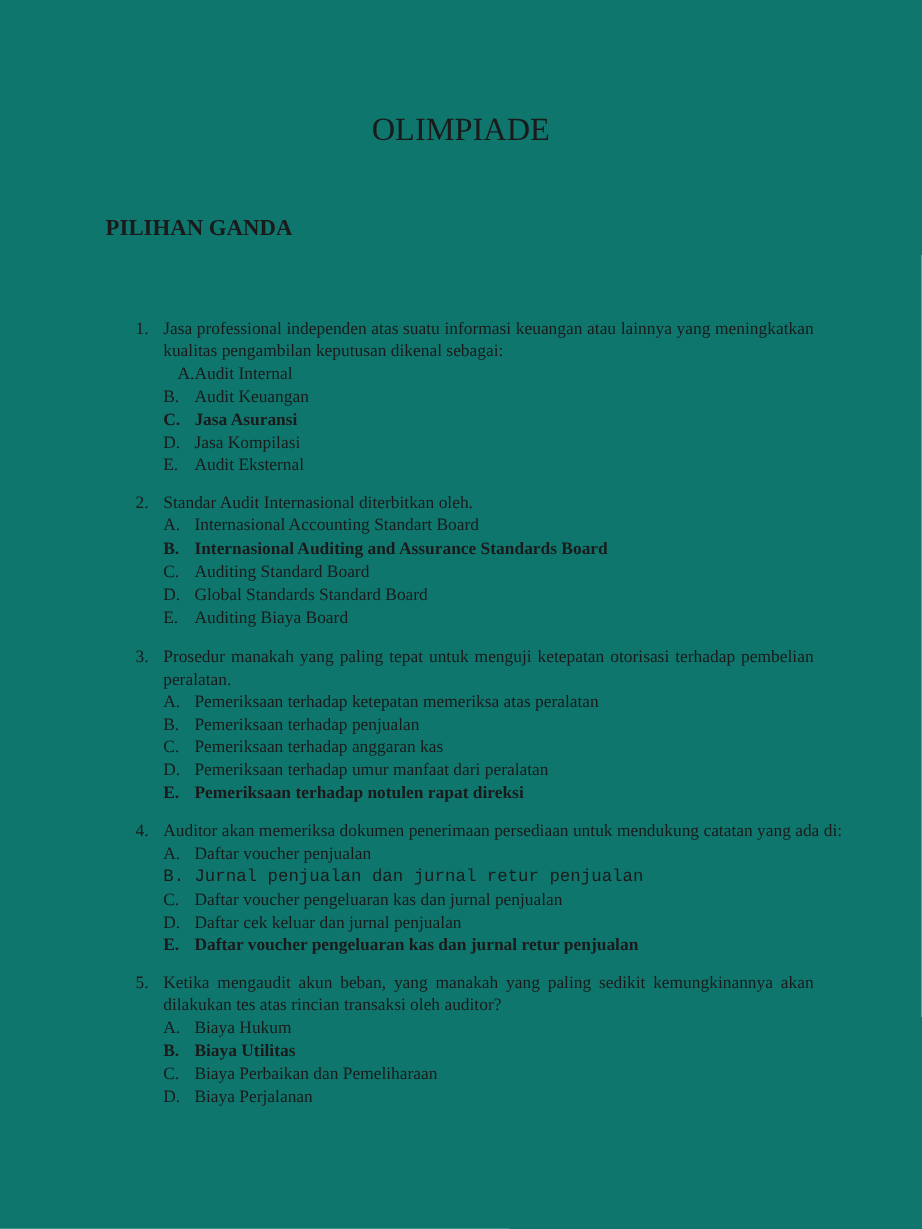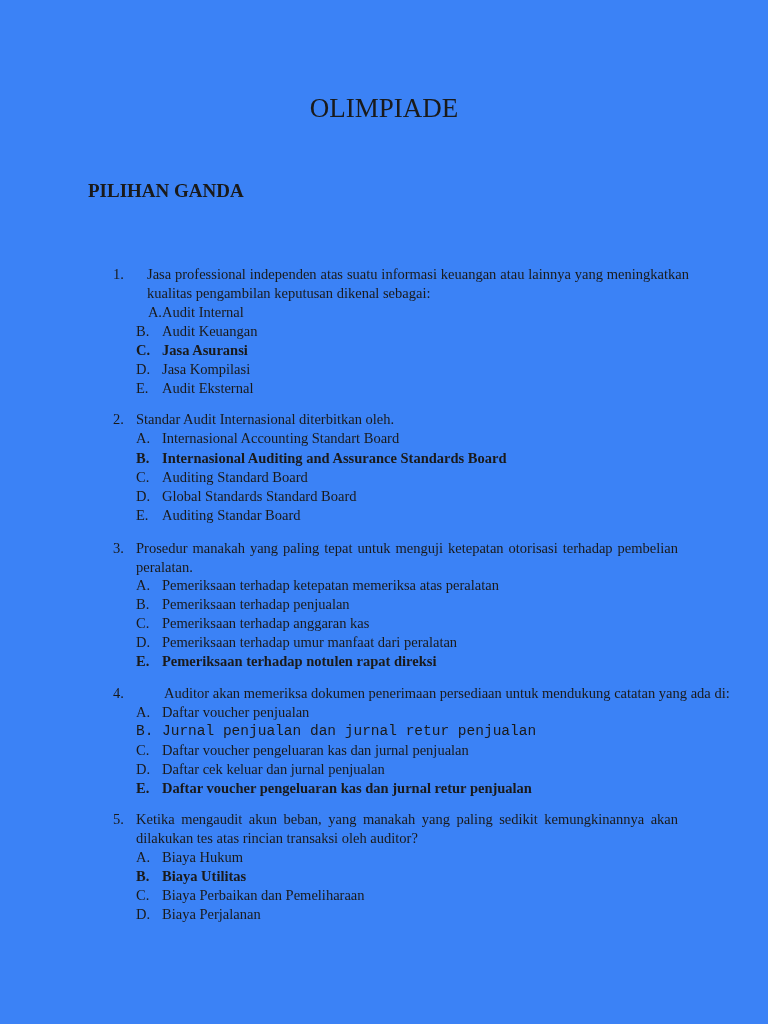--- a/index.html
+++ b/index.html
@@ -12,21 +12,21 @@
       height: 1024px;
       overflow: hidden;
       position: relative;
       font-family: "Liberation Serif", serif;
       color: #1a1a1a;
     }
     .page {
       position: absolute;
       left: 0; top: 0;
       width: 768px; height: 1024px;
-      background: #3b82f6;
+      background: #0f766e;
     }
     .title {
       position: absolute;
       left: 0;
       width: 768px;
       text-align: center;
       font-size: 27px;
       line-height: 36px;
       font-weight: normal;
       margin: 0;
@@ -93,51 +93,51 @@
 <body>
 
 <div class="page">
 
   <h1 class="title l1">OLIMPIADE</h1>
 
   <p class="section-heading">PILIHAN GANDA</p>
 
   <div class="question" style="top:265px;">
     <span class="q-num" style="top:0;">1.</span>
-    <span class="q-text" style="top:0;margin-left:11px;">Jasa professional independen atas suatu informasi keuangan atau lainnya yang meningkatkan kualitas pengambilan keputusan dikenal sebagai:</span>
+    <span class="q-text" style="top:0;">Jasa professional independen atas suatu informasi keuangan atau lainnya yang meningkatkan kualitas pengambilan keputusan dikenal sebagai:</span>
     <div class="option" style="top:38px;text-align:right;"><span class="opt-letter">A.</span><span>Audit Internal</span></div>
     <div class="option" style="top:57px;"><span class="opt-letter">B.</span><span>Audit Keuangan</span></div>
     <div class="option correct" style="top:76px;"><span class="opt-letter">C.</span><span>Jasa Asuransi</span></div>
     <div class="option" style="top:95px;"><span class="opt-letter">D.</span><span>Jasa Kompilasi</span></div>
     <div class="option" style="top:114px;"><span class="opt-letter">E.</span><span>Audit Eksternal</span></div>
   </div>
 
   <div class="question" style="top:410px;">
     <span class="q-num" style="top:0;">2.</span>
     <span class="q-text" style="top:0;">Standar Audit Internasional diterbitkan oleh.</span>
     <div class="option" style="top:19px;"><span class="opt-letter">A.</span><span>Internasional Accounting Standart Board</span></div>
     <div class="option correct" style="top:39px;"><span class="opt-letter">B.</span><span>Internasional Auditing and Assurance Standards Board</span></div>
     <div class="option" style="top:58px;"><span class="opt-letter">C.</span><span>Auditing Standard Board</span></div>
     <div class="option" style="top:77px;"><span class="opt-letter">D.</span><span>Global Standards Standard Board</span></div>
-    <div class="option" style="top:96px;"><span class="opt-letter">E.</span><span>Auditing Standar Board</span></div>
+    <div class="option" style="top:96px;"><span class="opt-letter">E.</span><span>Auditing Biaya Board</span></div>
   </div>
 
   <div class="question" style="top:539px;">
     <span class="q-num" style="top:0;">3.</span>
     <span class="q-text" style="top:0;">Prosedur manakah yang paling tepat untuk menguji ketepatan otorisasi terhadap pembelian peralatan.</span>
     <div class="option" style="top:37px;"><span class="opt-letter">A.</span><span>Pemeriksaan terhadap ketepatan memeriksa atas peralatan</span></div>
     <div class="option" style="top:56px;"><span class="opt-letter">B.</span><span>Pemeriksaan terhadap penjualan</span></div>
     <div class="option" style="top:75px;"><span class="opt-letter">C.</span><span>Pemeriksaan terhadap anggaran kas</span></div>
     <div class="option" style="top:94px;"><span class="opt-letter">D.</span><span>Pemeriksaan terhadap umur manfaat dari peralatan</span></div>
     <div class="option correct" style="top:113px;"><span class="opt-letter">E.</span><span>Pemeriksaan terhadap notulen rapat direksi</span></div>
   </div>
 
   <div class="question" style="top:684px;">
     <span class="q-num" style="top:0;">4.</span>
-    <span class="q-text" style="top:0; white-space:nowrap;margin-left:28px;">Auditor akan memeriksa dokumen penerimaan persediaan untuk mendukung catatan yang ada di:</span>
+    <span class="q-text" style="top:0; white-space:nowrap;">Auditor akan memeriksa dokumen penerimaan persediaan untuk mendukung catatan yang ada di:</span>
     <div class="option" style="top:19px;"><span class="opt-letter">A.</span><span>Daftar voucher penjualan</span></div>
     <div class="option" style="top:38px;font-family:Liberation Mono, monospace;"><span class="opt-letter">B.</span><span>Jurnal penjualan dan jurnal retur penjualan</span></div>
     <div class="option" style="top:57px;"><span class="opt-letter">C.</span><span>Daftar voucher pengeluaran kas dan jurnal penjualan</span></div>
     <div class="option" style="top:76px;"><span class="opt-letter">D.</span><span>Daftar cek keluar dan jurnal penjualan</span></div>
     <div class="option correct" style="top:95px;"><span class="opt-letter">E.</span><span>Daftar voucher pengeluaran kas dan jurnal retur penjualan</span></div>
   </div>
 
   <div class="question" style="top:810px;">
     <span class="q-num" style="top:0;">5.</span>
     <span class="q-text" style="top:0;">Ketika mengaudit akun beban, yang manakah yang paling sedikit kemungkinannya akan dilakukan tes atas rincian transaksi oleh auditor?</span>

